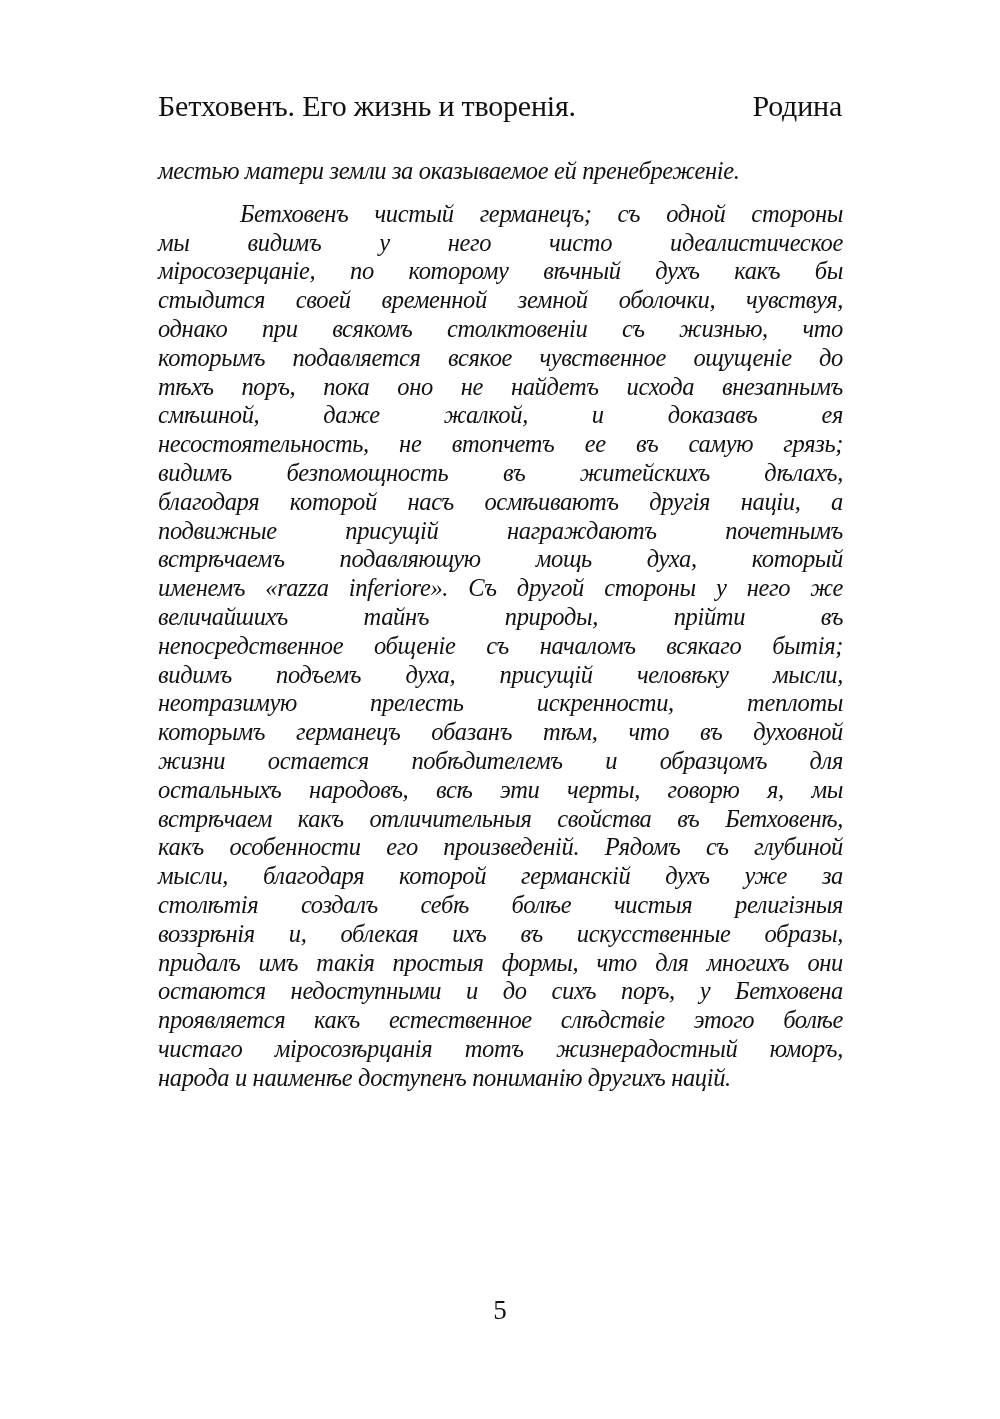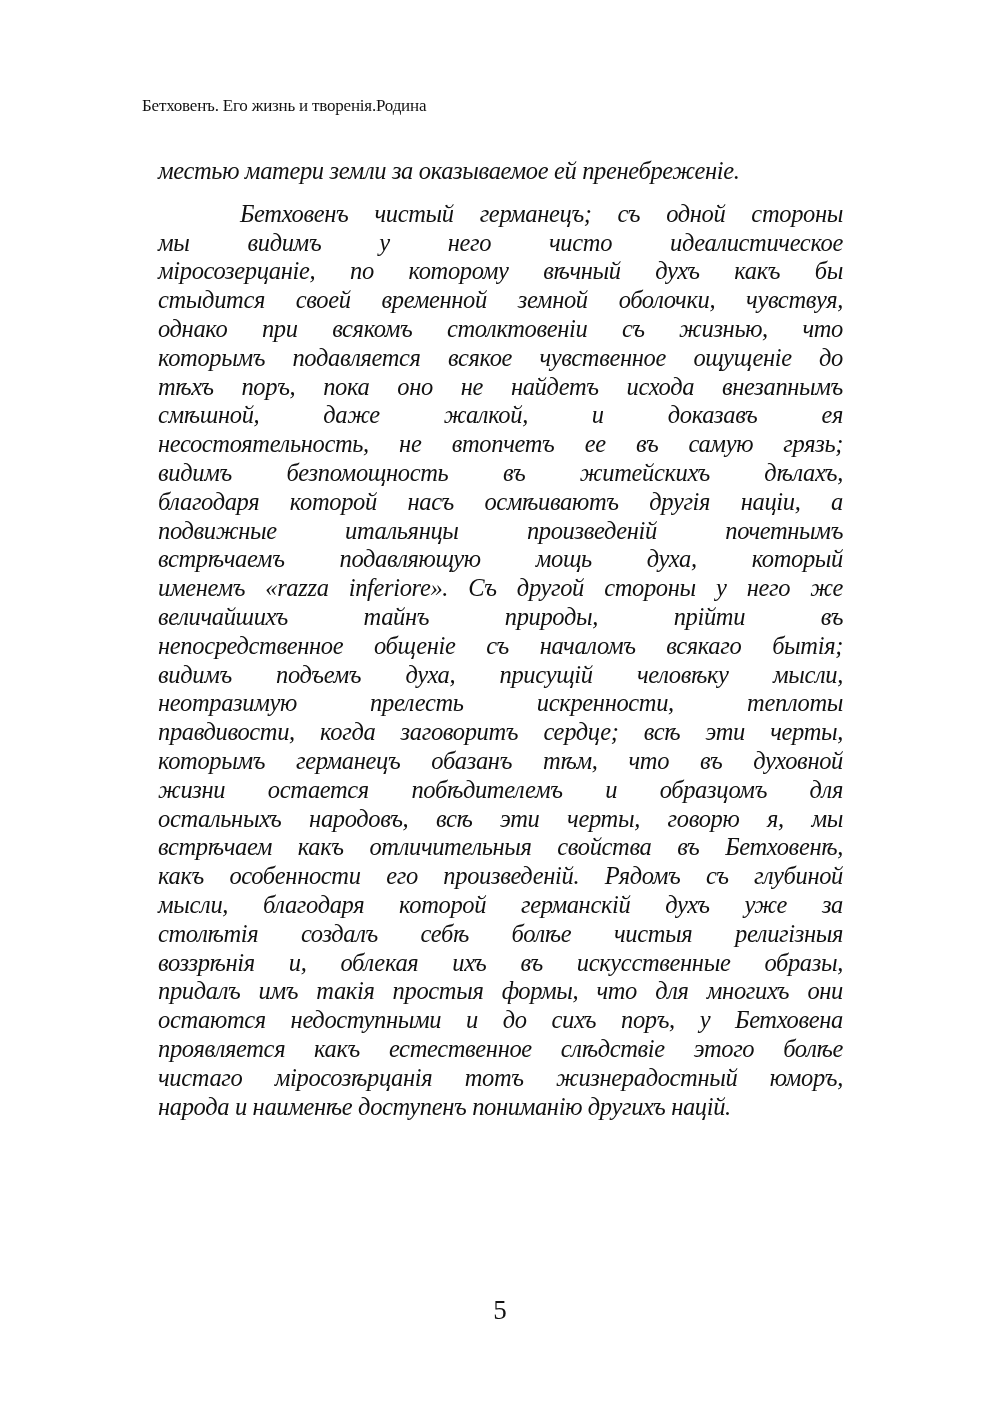--- a/index.html
+++ b/index.html
@@ -16,26 +16,26 @@
       color: #111111;
     }
     .page {
       position: absolute;
       left: 0; top: 0;
       width: 1000px; height: 1419px;
       background: #ffffff;
     }
     .running-header {
       position: absolute;
-      left: 142px;
+      left: 158px;
       top: 92px;
       width: 684px;
       display: flex;
-      justify-content: flex-start;
-      font-size: 17px;
+      justify-content: space-between;
+      font-size: 30px;
       line-height: 28px;
       letter-spacing: -0.2px;
     }
     .body-text {
       position: absolute;
       left: 158px;
       top: 157px;
       width: 685px;
       font-size: 24.5px;
       letter-spacing: -0.35px;
@@ -88,28 +88,27 @@
       <span class="line">мы видимъ у него чисто идеалистическое</span>
       <span class="line">міросозерцаніе, по которому вѣчный духъ какъ бы</span>
       <span class="line">стыдится своей временной земной оболочки, чувствуя,</span>
       <span class="line">однако при всякомъ столктовеніи съ жизнью, что</span>
       <span class="line">которымъ подавляется всякое чувственное ощущеніе до</span>
       <span class="line">тѣхъ поръ, пока оно не найдетъ исхода внезапнымъ</span>
       <span class="line">смѣшной, даже жалкой, и доказавъ ея</span>
       <span class="line">несостоятельность, не втопчетъ ее въ самую грязь;</span>
       <span class="line">видимъ безпомощность въ житейскихъ дѣлахъ,</span>
       <span class="line">благодаря которой насъ осмѣиваютъ другія націи, а</span>
-      <span class="line">подвижные итальянцы произведеній почетнымъ</span>
+      <span class="line">подвижные присущій награждаютъ почетнымъ</span>
       <span class="line">встрѣчаемъ подавляющую мощь духа, который</span>
       <span class="line">именемъ «razza inferiore». Съ другой стороны у него же</span>
       <span class="line">величайшихъ тайнъ природы, прійти въ</span>
       <span class="line">непосредственное общеніе съ началомъ всякаго бытія;</span>
       <span class="line">видимъ подъемъ духа, присущій человѣку мысли,</span>
       <span class="line">неотразимую прелесть искренности, теплоты</span>
-      <span class="line">правдивости, когда заговоритъ сердце; всѣ эти черты,</span>
       <span class="line">которымъ германецъ обазанъ тѣм, что въ духовной</span>
       <span class="line">жизни остается побѣдителемъ и образцомъ для</span>
       <span class="line">остальныхъ народовъ, всѣ эти черты, говорю я, мы</span>
       <span class="line">встрѣчаем какъ отличительныя свойства въ Бетховенѣ,</span>
       <span class="line">какъ особенности его произведеній. Рядомъ съ глубиной</span>
       <span class="line">мысли, благодаря которой германскій духъ уже за</span>
       <span class="line">столѣтія создалъ себѣ болѣе чистыя религізныя</span>
       <span class="line">воззрѣнія и, облекая ихъ въ искусственные образы,</span>
       <span class="line">придалъ имъ такія простыя формы, что для многихъ они</span>
       <span class="line">остаются недоступными и до сихъ поръ, у Бетховена</span>

